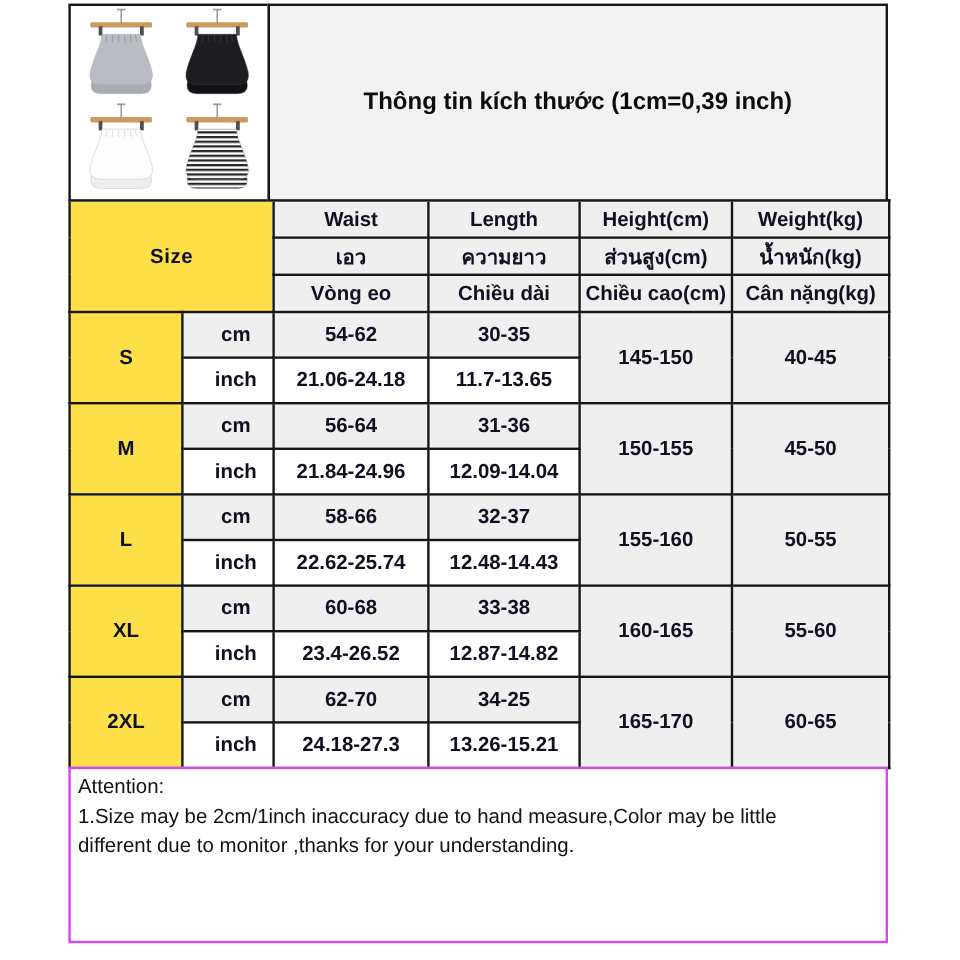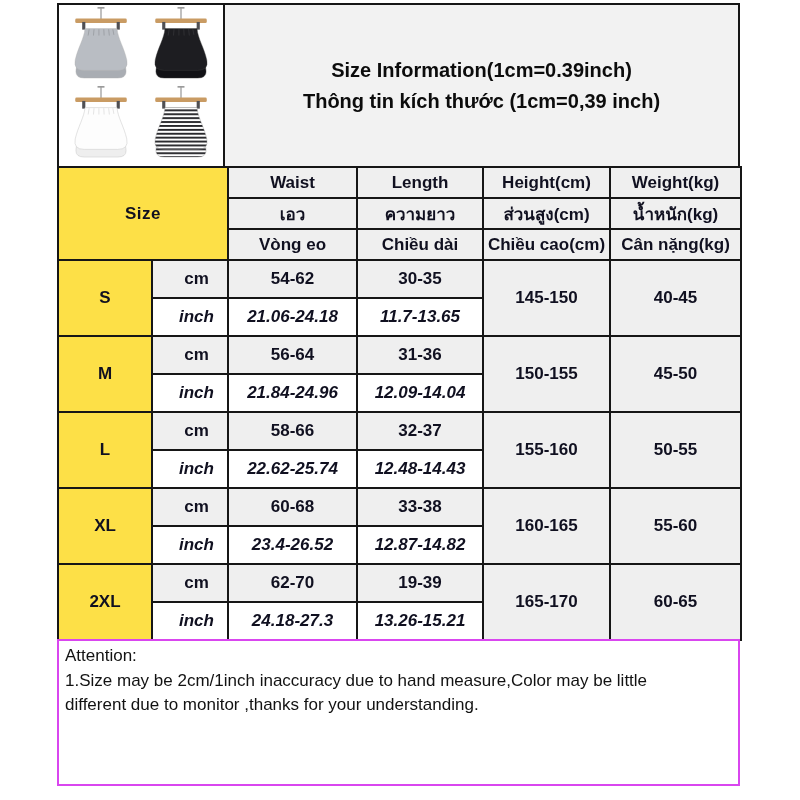--- a/index.html
+++ b/index.html
@@ -21,21 +21,21 @@
 
   
   table.size-table { width:683px; border-collapse:collapse; table-layout:fixed; margin-top:-2px; }
   table.size-table td, table.size-table th {
     border:2px solid #161616; text-align:center; vertical-align:middle;
     font-weight:bold; font-size:17px; color:#101020; overflow:hidden; }
   tr.hdr-row { height:31px; }
   tr.data-row { height:38px; }
   .cell-dark  { background:#fde047; }
   .cell-light { background:#efefef; }
-  .cell-white { background:#ffffff;font-style:italic; }
+  .cell-white { background:#ffffff; }
   .size-big { font-size:30px; color:#0a0a0a; letter-spacing:0.5px; }
   .size-label { font-size:18px; color:#0a0a0a; }
   .unit-label { font-size:17px; color:#0a0a0a;padding-left:13px; }
 
   
   .attention-box { width:683px; height:147px; border:2px solid #d946ef; margin-top:-2px;
     background:#ffffff; padding:3px 8px 0 6px; }
   .attention-box div { font-size:17px; color:#121212; line-height:1.45; }
 </style>
 </head>
@@ -99,21 +99,20 @@
           <rect x="13" y="16.5" width="74" height="6.5" rx="2" fill="#c99b63"></rect>
           <rect x="23" y="21.5" width="4.5" height="11" fill="#4f4f53"></rect>
           <rect x="72.5" y="21.5" width="4.5" height="11" fill="#4f4f53"></rect>
           <path d="M22,60 C18,75 14,86 14,93 Q14,102 26,102 L74,102 Q86,102 86,93 C86,86 82,75 78,60 Z" fill="url(#stripePat)" stroke="#9a9a9a" stroke-width="0.6"></path>
           <path d="M27,31 C26,45 17,58 13,76 Q10,91 26,91 L74,91 Q90,91 87,76 C83,58 74,45 73,31 Z" fill="url(#stripePat)" stroke="#9a9a9a" stroke-width="0.6"></path>
         </svg>
       </div>
     </div>
 
     <div class="title-panel">
-      <div class="title-line">Size Information(1cm=0.39inch)</div>
       <div class="title-line">Thông tin kích thước (1cm=0,39 inch)</div>
     </div>
   </div>
 
   <table class="size-table">
     <colgroup>
       <col style="width:94px">
         <col style="width:76px">
         <col style="width:129px">
       <col style="width:126px">
@@ -195,21 +194,21 @@
     <tr class="data-row">
       <td class="cell-white unit-label">inch</td>
       <td class="cell-white">23.4-26.52</td>
       <td class="cell-white">12.87-14.82</td>
     </tr>
 
     <tr class="data-row">
       <td rowspan="2" class="cell-dark size-label">2XL</td>
       <td class="cell-light unit-label">cm</td>
       <td class="cell-light">62-70</td>
-      <td class="cell-light">19-39</td>
+      <td class="cell-light">34-25</td>
       <td rowspan="2" class="cell-light">165-170</td>
       <td rowspan="2" class="cell-light">60-65</td>
     </tr>
     <tr class="data-row">
       <td class="cell-white unit-label">inch</td>
       <td class="cell-white">24.18-27.3</td>
       <td class="cell-white">13.26-15.21</td>
     </tr>
   </tbody>
     </table>

